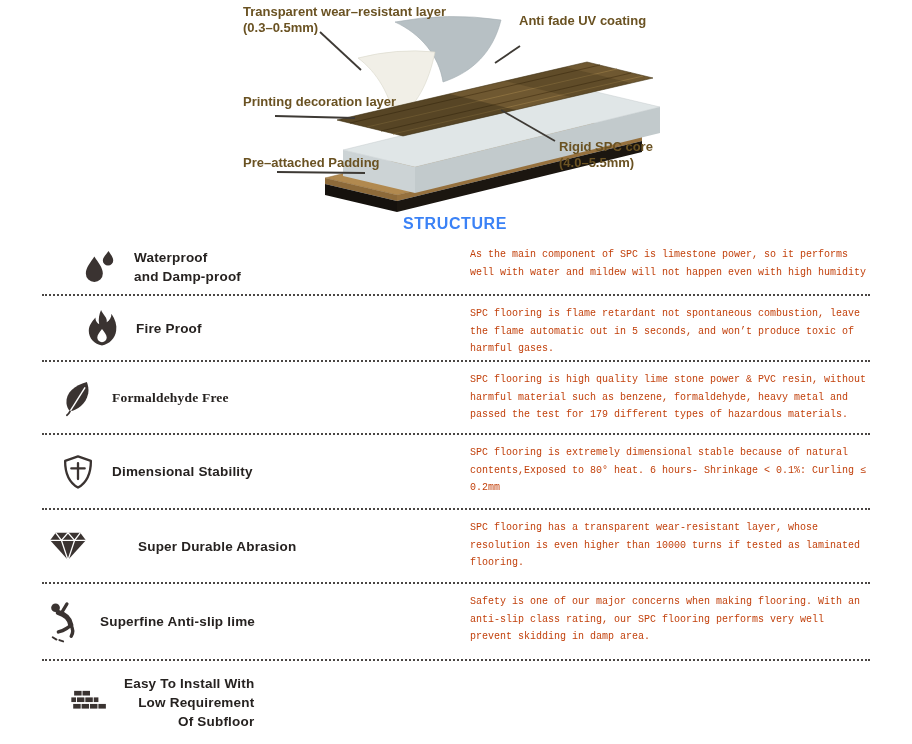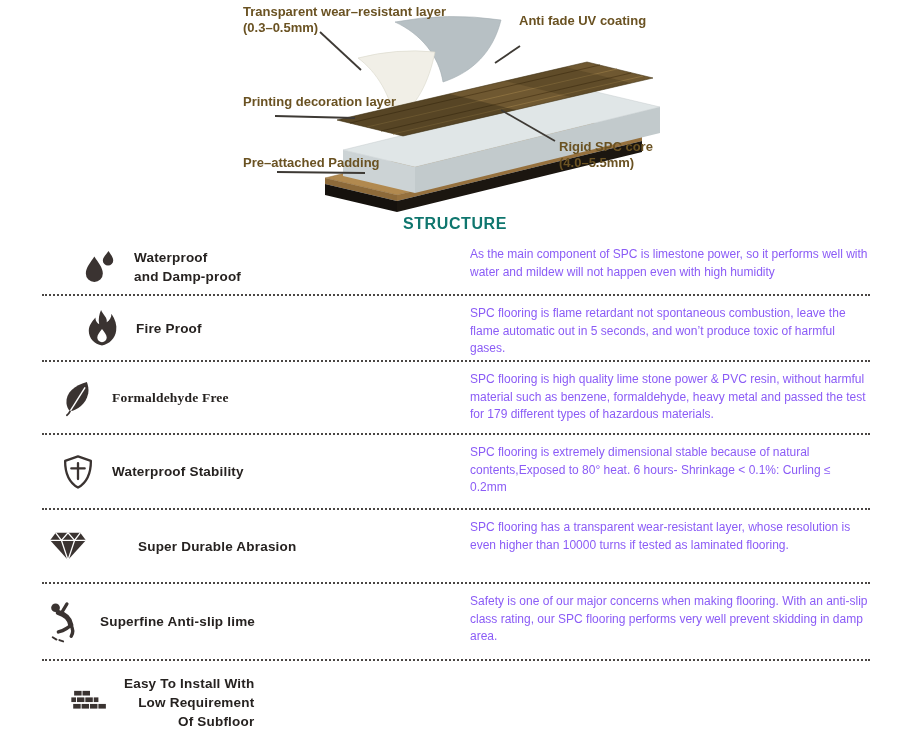--- a/index.html
+++ b/index.html
@@ -7,32 +7,32 @@
     width:912px; height:744px;
     background:#ffffff;
     font-family:"Liberation Sans", sans-serif;
     position:relative;
     overflow:hidden;
   }
   .diagram { position:absolute; left:225px; top:0; width:460px; height:212px;text-align:right; }
   .structure-title {
     position:absolute; left:225px; top:215px; width:460px;
     text-align:center; font-weight:bold; font-size:16px;
-    letter-spacing:0.6px; color:#0f766e;
+    letter-spacing:0.6px; color:#3b82f6;
   }
   .features { position:absolute; left:42px; top:240px; width:828px; }
   .feature-row { display:flex; border-bottom:2px dotted #4a4644; box-sizing:border-box; }
   .feature-row:last-child { border-bottom:none; }
   .row-left { width:428px; flex:none; display:flex; align-items:center; box-sizing:border-box; }
   .row-icon { width:44px; flex:none; display:flex; justify-content:center; align-items:center; margin-right:12px; }
   .row-title {
     font-weight:bold; font-size:13.5px; color:#262220;
     white-space:pre-line; line-height:19px; letter-spacing:0.2px;
   }
-  .row-desc { flex:1; font-size:12px; line-height:17.6px; color:#8b5cf6; padding-top:9px; }
+  .row-desc { flex:1; font-size:10px; line-height:17.6px; color:#c2410c; padding-top:9px;font-family:Liberation Mono, monospace; }
   .feature-row:nth-child(1) { height:56px; }
   .feature-row:nth-child(2) { height:66px; }
   .feature-row:nth-child(3) { height:73px; }
   .feature-row:nth-child(4) { height:75px; }
   .feature-row:nth-child(5) { height:74px; }
   .feature-row:nth-child(6) { height:77px; }
   .feature-row:nth-child(7) { height:83px;text-align:right; }
   .feature-row:nth-child(1) .row-left { padding-left:36px; }
   .feature-row:nth-child(2) .row-left { padding-left:38px;align-items:center; }
   .feature-row:nth-child(3) .row-left { padding-left:14px;font-family:Liberation Serif, serif; }
@@ -135,21 +135,21 @@
 
   <div class="feature-row">
     <div class="row-left">
       <span class="row-icon">
         <svg width="32" height="36" viewBox="0 0 36 40">
           <path d="M18,2.5 L32.5,7.5 C32.5,20 28.5,31.5 18,37.5 C7.5,31.5 3.5,20 3.5,7.5 Z" fill="none" stroke="#3a3331" stroke-width="2.6" stroke-linejoin="round"></path>
           <line x1="18" y1="10" x2="18" y2="28" stroke="#3a3331" stroke-width="2.6" stroke-linecap="round"></line>
           <line x1="10.5" y1="16" x2="25.5" y2="16" stroke="#3a3331" stroke-width="2.6" stroke-linecap="round"></line>
         </svg>
       </span>
-      <span class="row-title">Waterproof Stability</span>
+      <span class="row-title">Dimensional Stability</span>
     </div>
     <div class="row-desc">SPC flooring is extremely dimensional stable because of natural contents,Exposed to 80° heat. 6 hours- Shrinkage &lt; 0.1%: Curling ≤ 0.2mm</div>
   </div>
 
   <div class="feature-row">
     <div class="row-left">
       <span class="row-icon">
         <svg width="38" height="32" viewBox="0 0 40 34">
           <polygon points="7,3 33,3 39,11 20,32 1,11" fill="#3a3331"></polygon>
           <polyline points="1,11 39,11" stroke="#ffffff" stroke-width="1.4" fill="none"></polyline>

